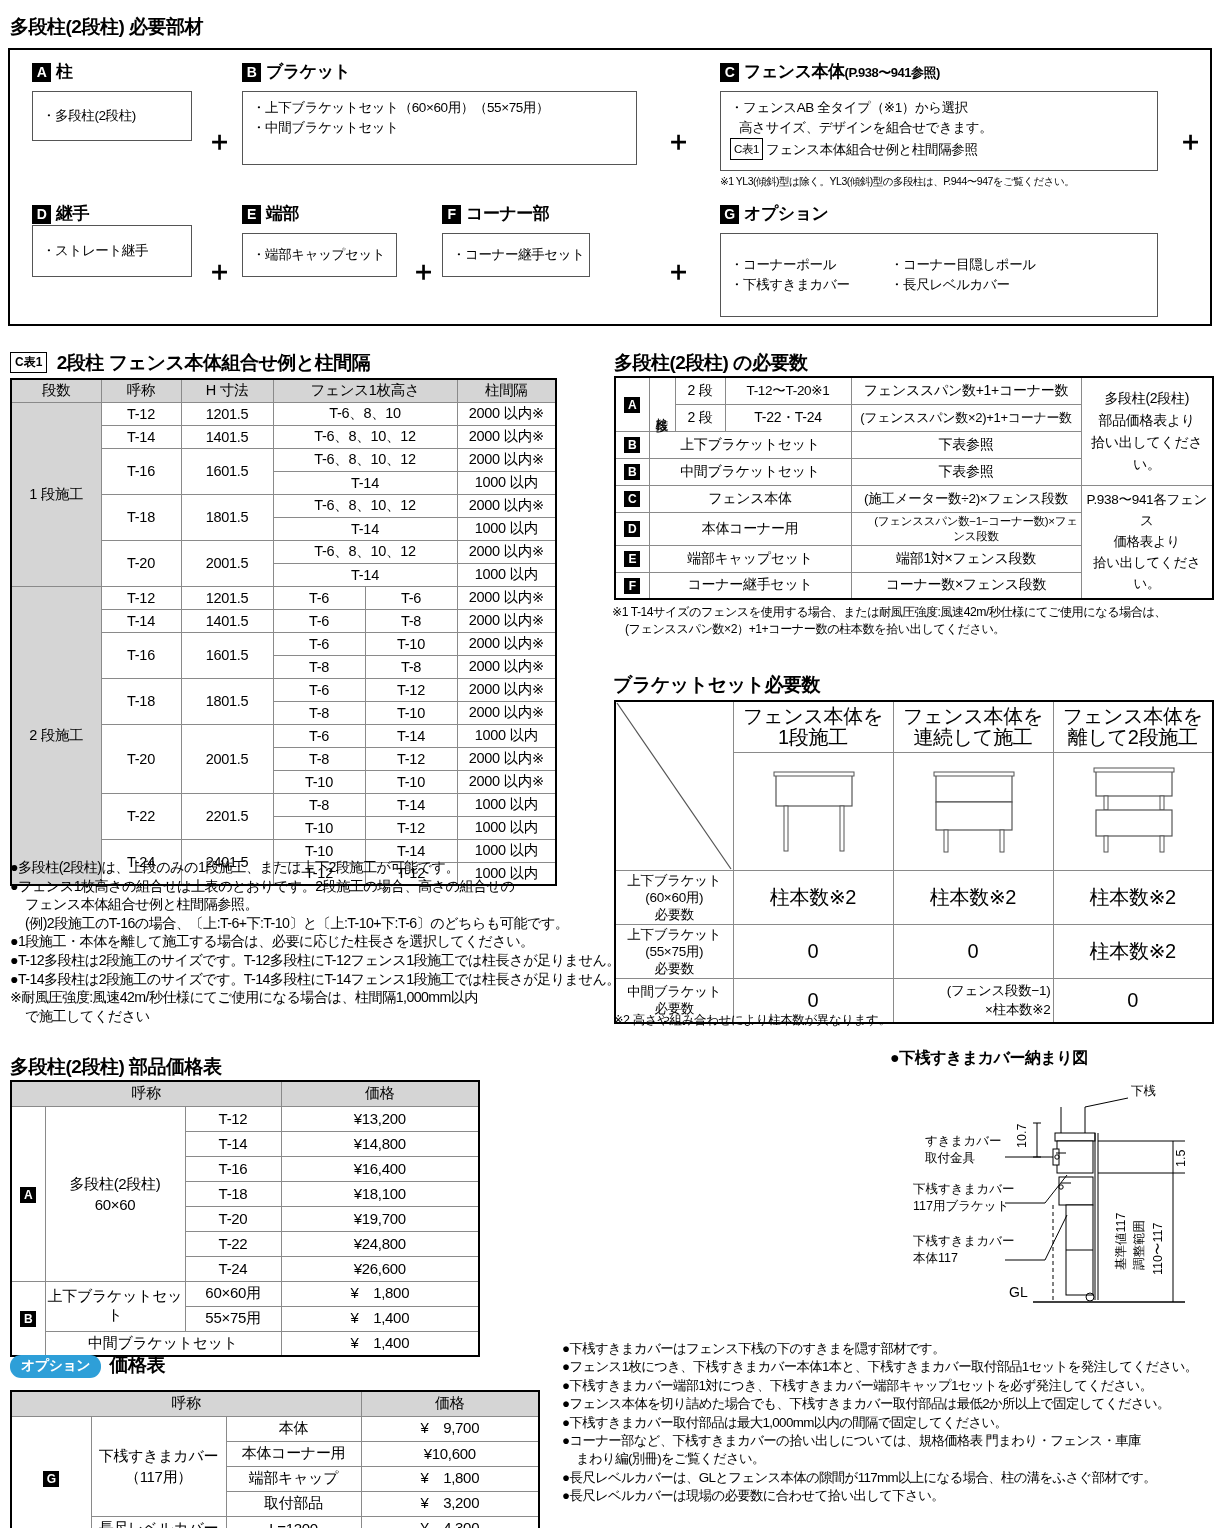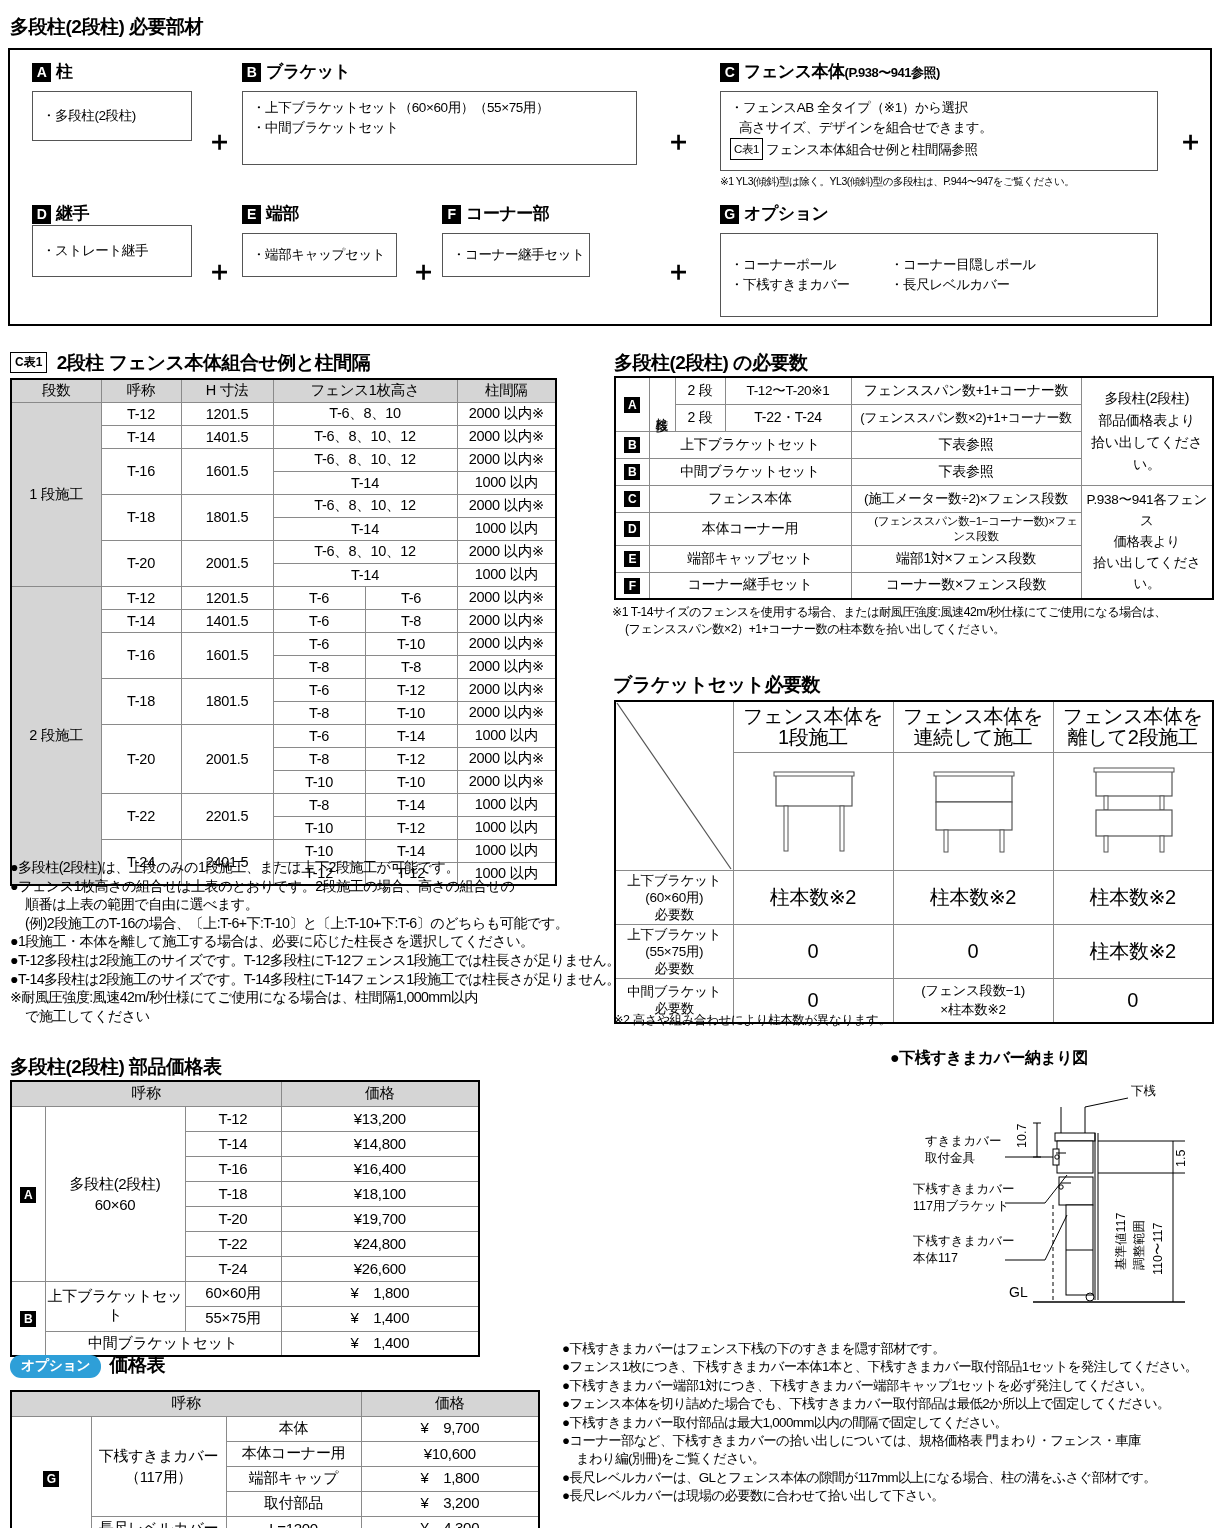--- a/index.html
+++ b/index.html
@@ -412,21 +412,21 @@
       <td>T-12</td>
       <td>T-12</td>
       <td>1000 以内</td>
     </tr>
   </tbody>
     </table>
 
   <div class="notes" style="left:10px; top:858px;">
     <div>●多段柱(2段柱)は、上段のみの1段施工、または上下2段施工が可能です。</div>
     <div>●フェンス1枚高さの組合せは上表のとおりです。2段施工の場合、高さの組合せの</div>
-    <div class="ind">順番は上表の範囲で自由に選べます。</div>
+    <div class="ind">フェンス本体組合せ例と柱間隔参照。</div>
     <div class="ind">(例)2段施工のT-16の場合、〔上:T-6+下:T-10〕と〔上:T-10+下:T-6〕のどちらも可能です。</div>
     <div>●1段施工・本体を離して施工する場合は、必要に応じた柱長さを選択してください。</div>
     <div>●T-12多段柱は2段施工のサイズです。T-12多段柱にT-12フェンス1段施工では柱長さが足りません。</div>
     <div>●T-14多段柱は2段施工のサイズです。T-14多段柱にT-14フェンス1段施工では柱長さが足りません。</div>
     <div>※耐風圧強度:風速42m/秒仕様にてご使用になる場合は、柱間隔1,000mm以内</div>
     <div class="ind">で施工してください</div>
   </div>
 
   <div class="h-title" style="position:absolute;left:614px;top:350px;">多段柱(2段柱) の必要数</div>
 
@@ -597,21 +597,21 @@
       <td>0</td>
       <td>0</td>
       <td>柱本数※2</td>
     </tr>
     <tr>
       <td style="height:44px;line-height:17px;font-size:13.5px;">
         <div>中間ブラケット</div>
         <div>必要数</div>
       </td>
       <td>0</td>
-      <td style="line-height:19px;font-size:13.5px;">
+      <td style="line-height:19px;font-size:13.5px;text-align:right;">
         <div>(フェンス段数−1)</div>
         <div>×柱本数※2</div>
       </td>
       <td>0</td>
     </tr>
   </tbody>
     </table>
 
   <div style="position:absolute;left:613px;top:1012px;font-size:12.5px;letter-spacing:-0.4px;white-space:nowrap;">※2 高さや組み合わせにより柱本数が異なります。</div>
 

